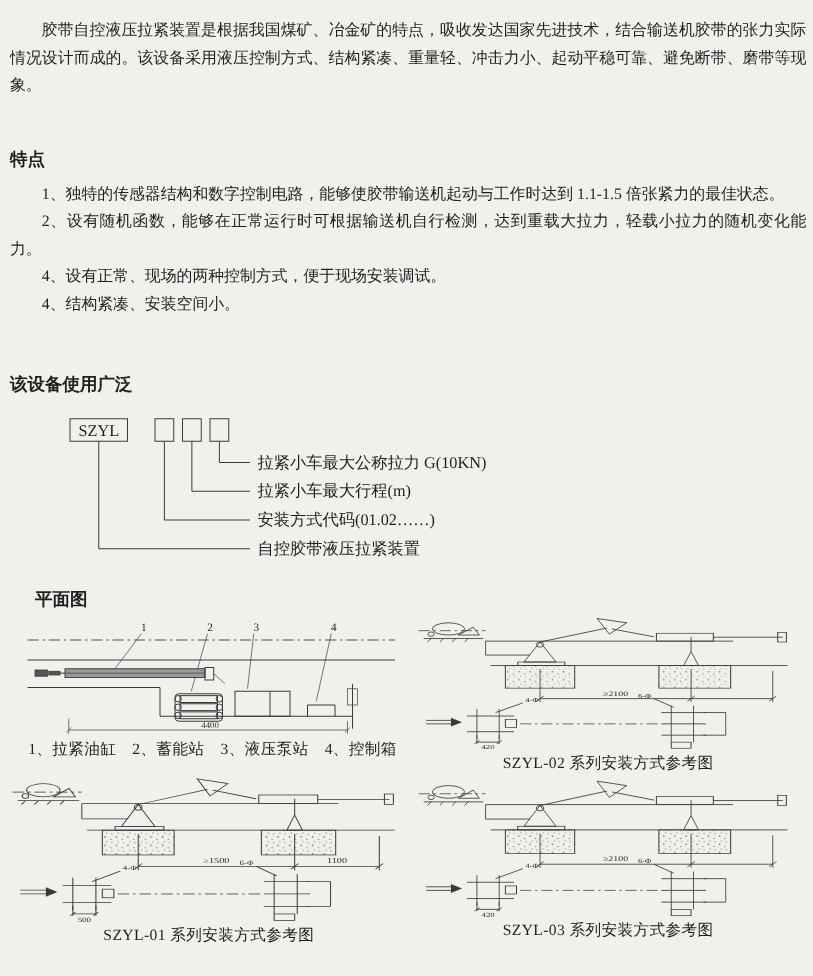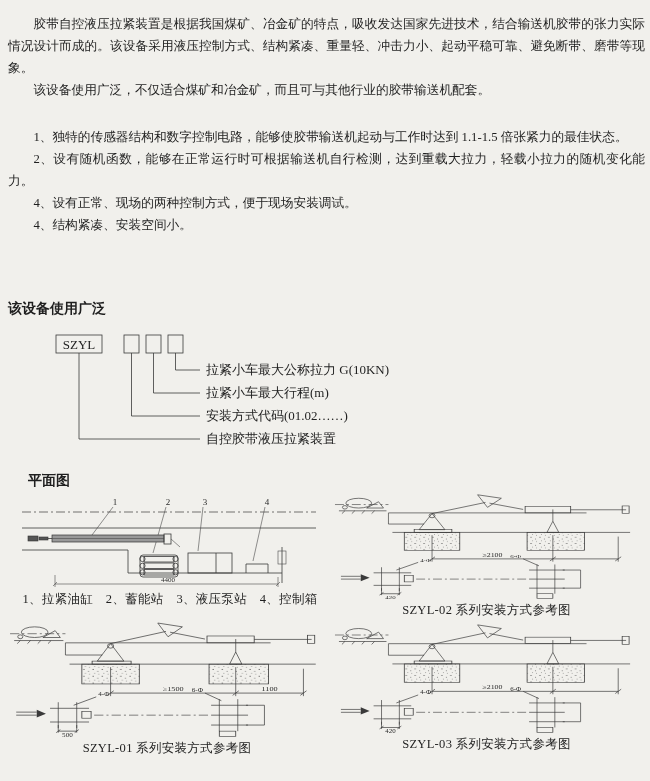--- a/index.html
+++ b/index.html
@@ -84,24 +84,24 @@
         <path d="M232 112 H250 M250 112 V138 M232 138 H250"></path>
         <rect x="206" y="146" width="16" height="7"></rect>
         <path d="M208 106 L192 96"></path>
       </g>
     </symbol>
   </defs>
 </svg>
 
 <section class="abs sec-overview">
   <p class="body-p">胶带自控液压拉紧装置是根据我国煤矿、冶金矿的特点，吸收发达国家先进技术，结合输送机胶带的张力实际情况设计而成的。该设备采用液压控制方式、结构紧凑、重量轻、冲击力小、起动平稳可靠、避免断带、磨带等现象。</p>
-  <p class="body-p">该设备使用广泛，不仅适合煤矿和冶金矿，而且可与其他行业的胶带输送机配套。</p>
 </section>
 
 <section class="abs sec-features">
+  <h2>特点</h2>
   <p class="body-p">1、独特的传感器结构和数字控制电路，能够使胶带输送机起动与工作时达到 1.1-1.5 倍张紧力的最佳状态。</p>
   <p class="body-p">2、设有随机函数，能够在正常运行时可根据输送机自行检测，达到重载大拉力，轻载小拉力的随机变化能力。</p>
   <p class="body-p">4、设有正常、现场的两种控制方式，便于现场安装调试。</p>
   <p class="body-p">4、结构紧凑、安装空间小。</p>
 </section>
 
 <section class="abs sec-model">
   <h2>该设备使用广泛</h2>
 </section>
 

